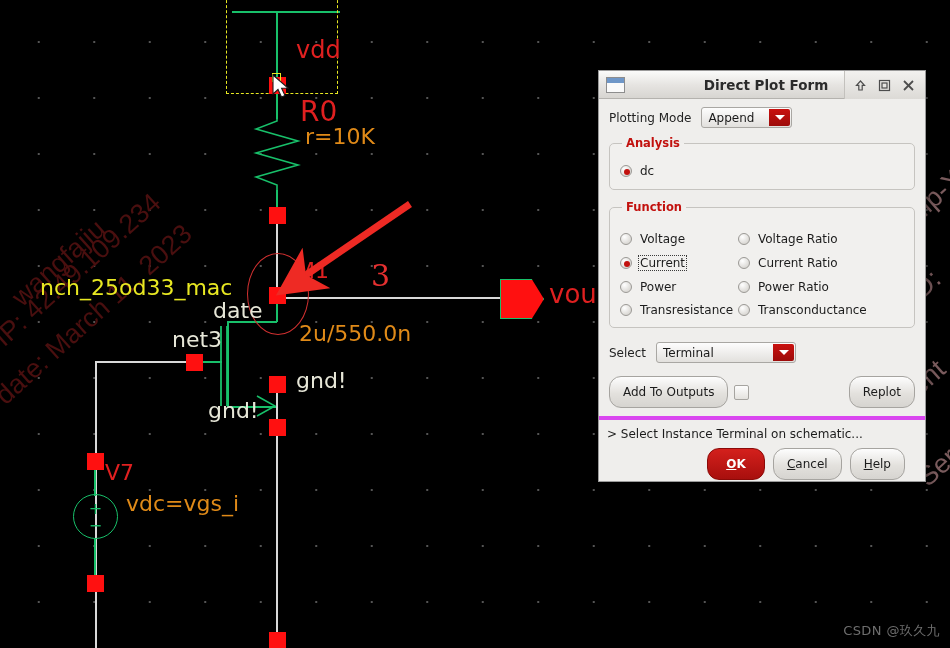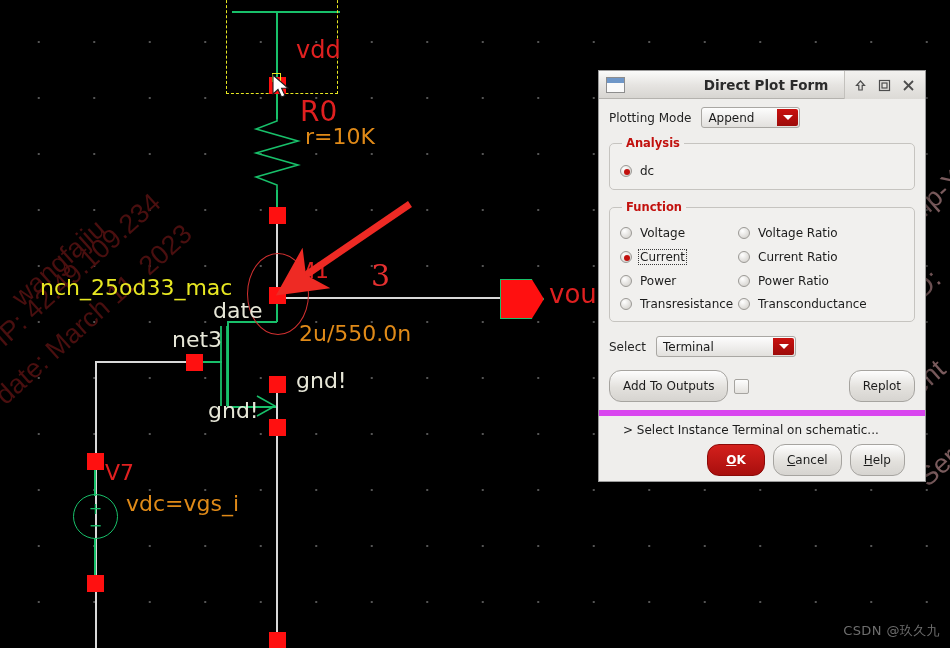--- a/index.html
+++ b/index.html
@@ -210,22 +210,22 @@
   }
   .btn u { text-decoration: underline; }
 
   .checkbox {
     width: 15px; height: 15px;
     background: linear-gradient(to bottom, #fdfdfd, #e4e2de);
     border: 1px solid #a6a4a0; border-radius: 2px;
   }
 
   #statusline {
-    border-top: 6px solid #d946ef;
-    margin: 8px -10px 0 -10px; padding: 7px 12px 0 24px;
+    border-top: 4px solid #d946ef;
+    margin: 8px -10px 0 -10px; padding: 7px 12px 0 8px;
     font-size: 12px; color: #1c1c1c; font-family: "DejaVu Sans", sans-serif;
   }
   #btnrow { display: flex; justify-content: flex-end; gap: 8px; padding: 7px 10px 0 0; }
 </style>
 </head>
 <body>
 
 <div id="root">
 
   <div id="canvas">
@@ -369,39 +369,39 @@
             <line x1="11" y1="2" x2="2" y2="11" stroke="#4d4d4d" stroke-width="1.8"></line>
           </svg>
         </div>
       </div>
     </div>
 
     <div id="dlgbody">
 
       <div class="row" style="gap:10px;">
         <span class="fieldlabel">Plotting Mode</span>
-        <div class="combo" style="width:99px;">
+        <div class="combo" style="width:91px;">
           <span>Append</span>
           <span class="arrowbox">
               <i></i>
             </span>
         </div>
       </div>
 
       <fieldset class="group" style="height:54px;">
         <legend>Analysis</legend>
         <div class="radio sel" style="margin-top:6px;">
           <span class="rdot"></span>
           <span class="rtxt">dc</span>
         </div>
       </fieldset>
 
       <fieldset class="group" style="margin-top:10px;">
         <legend>Function</legend>
-        <div id="fnGrid" style="margin-top:4px;">
+        <div id="fnGrid" style="margin-top:10px;">
             <div class="radio">
               <span class="rdot"></span>
               <span class="rtxt">Voltage</span>
             </div>
             <div class="radio">
               <span class="rdot"></span>
               <span class="rtxt">Voltage Ratio</span>
             </div>
             <div class="radio sel focused">
               <span class="rdot"></span>

